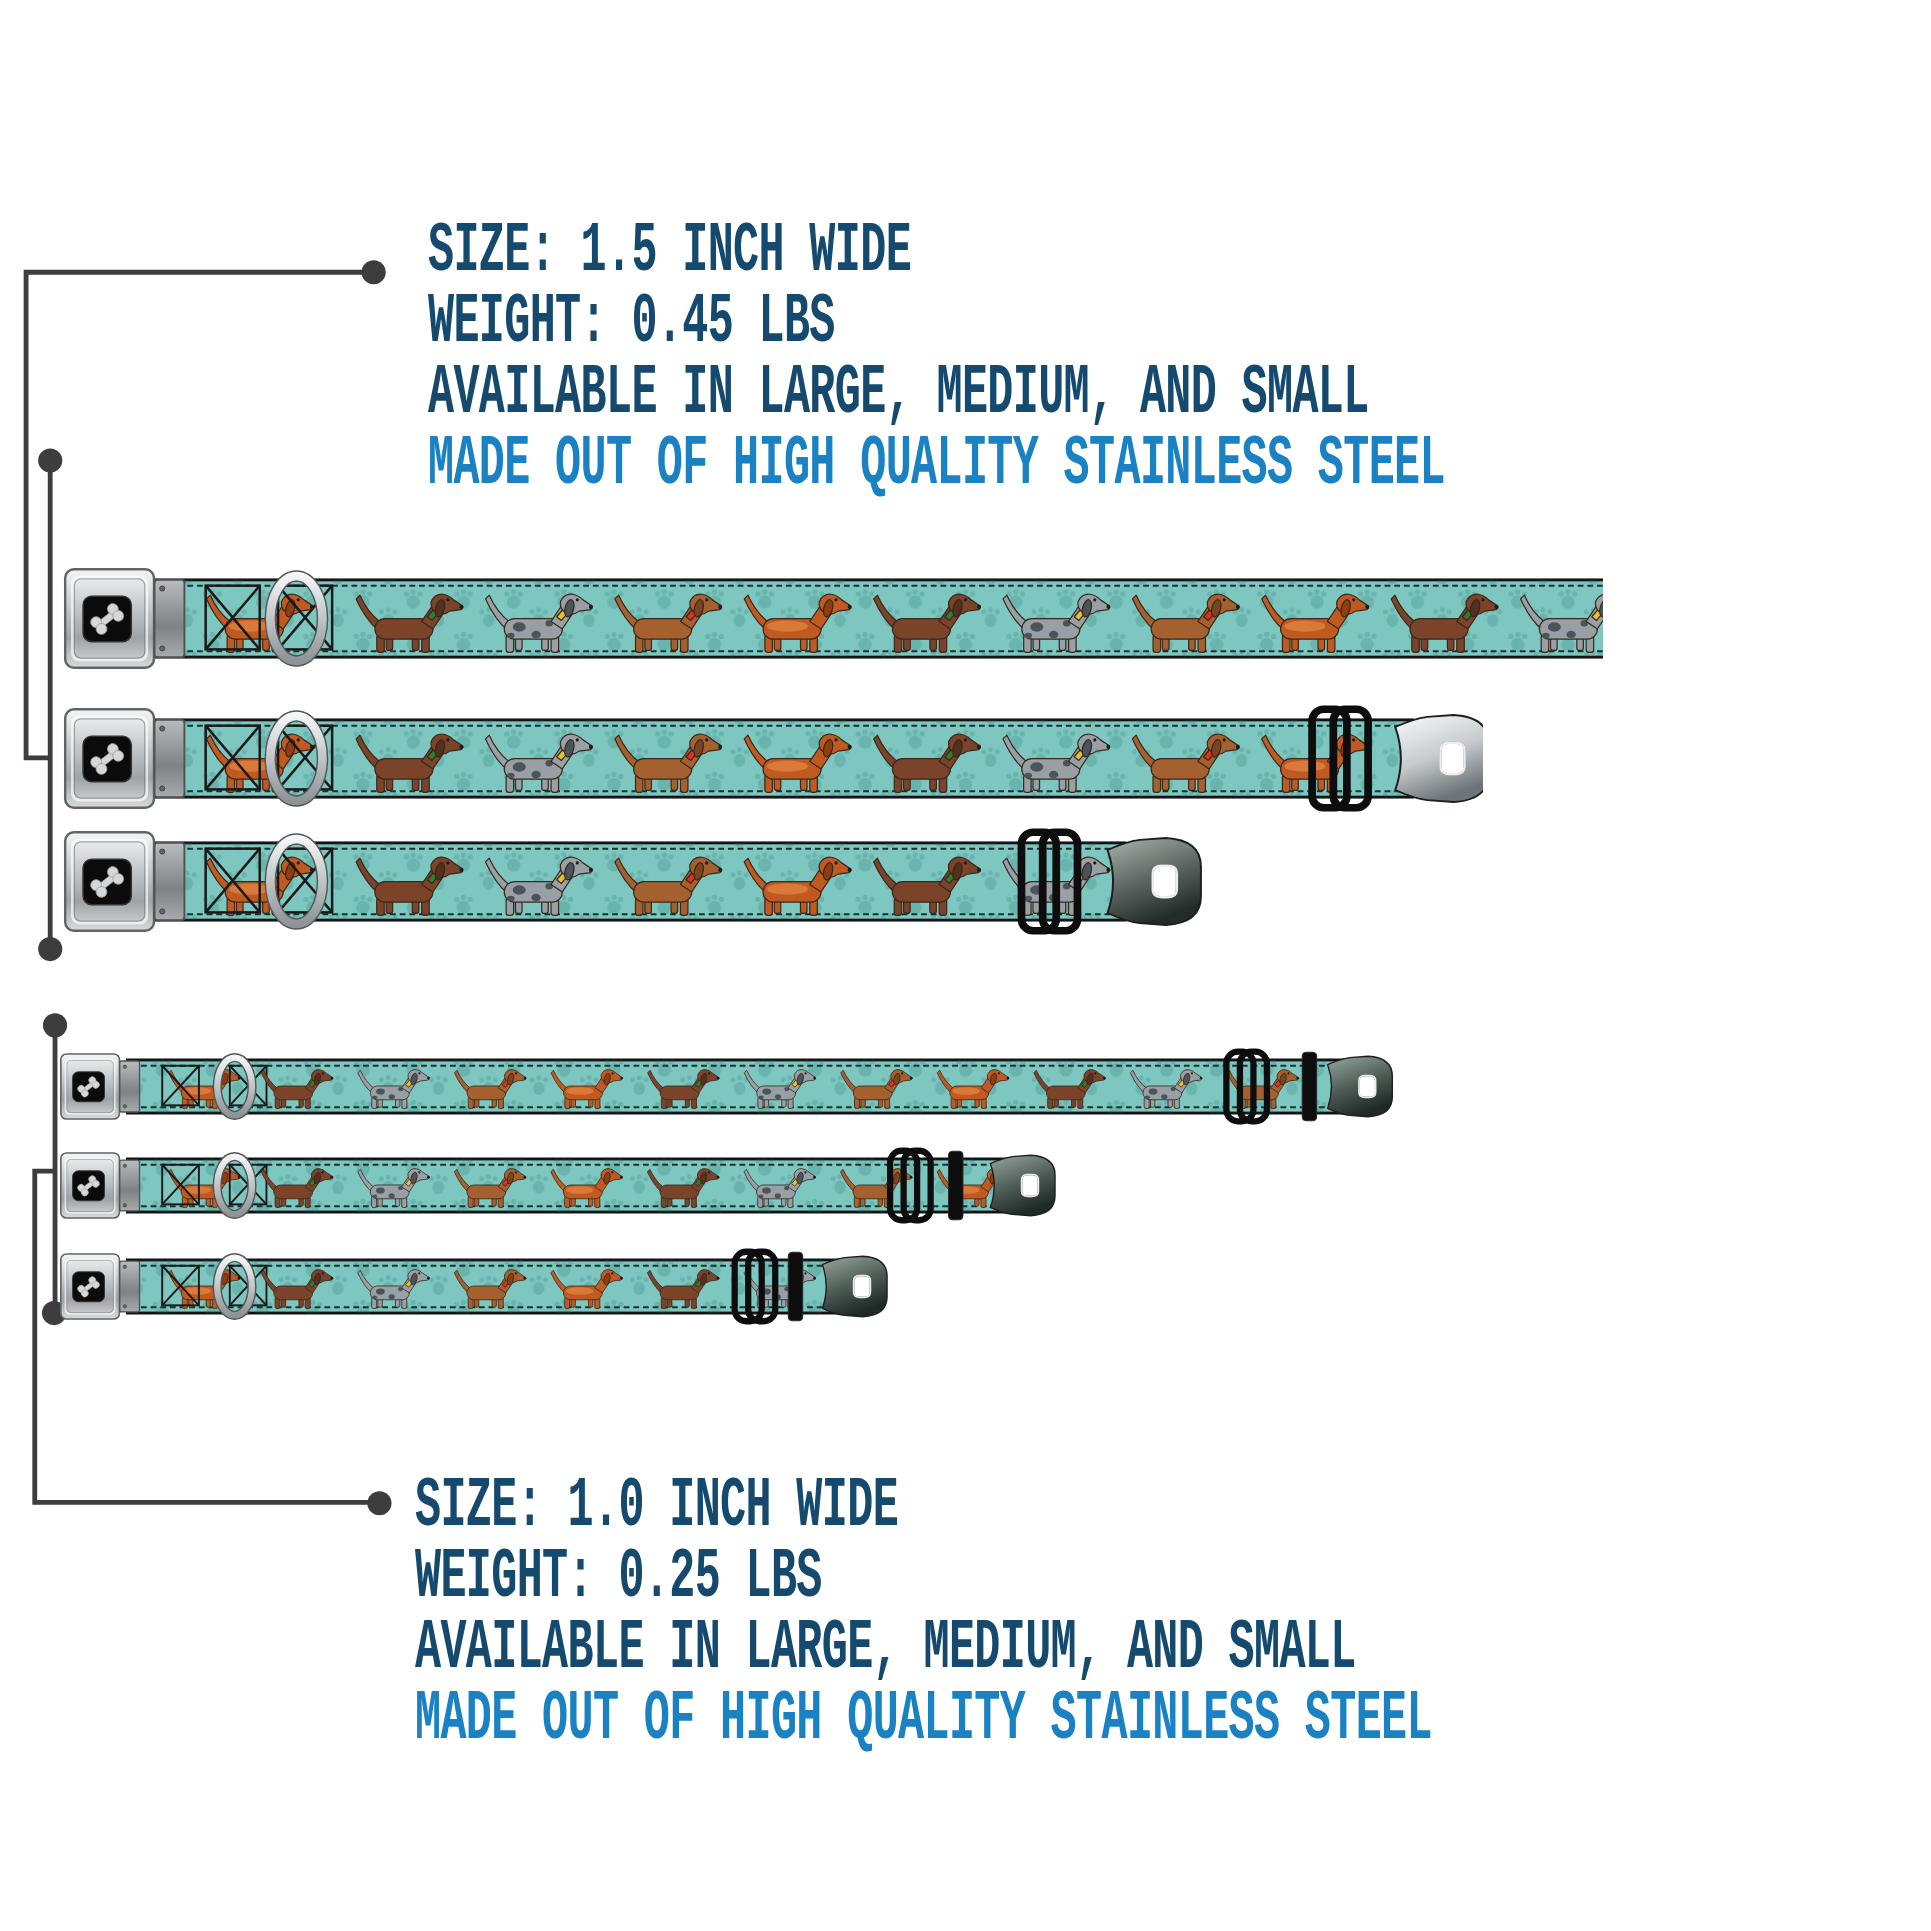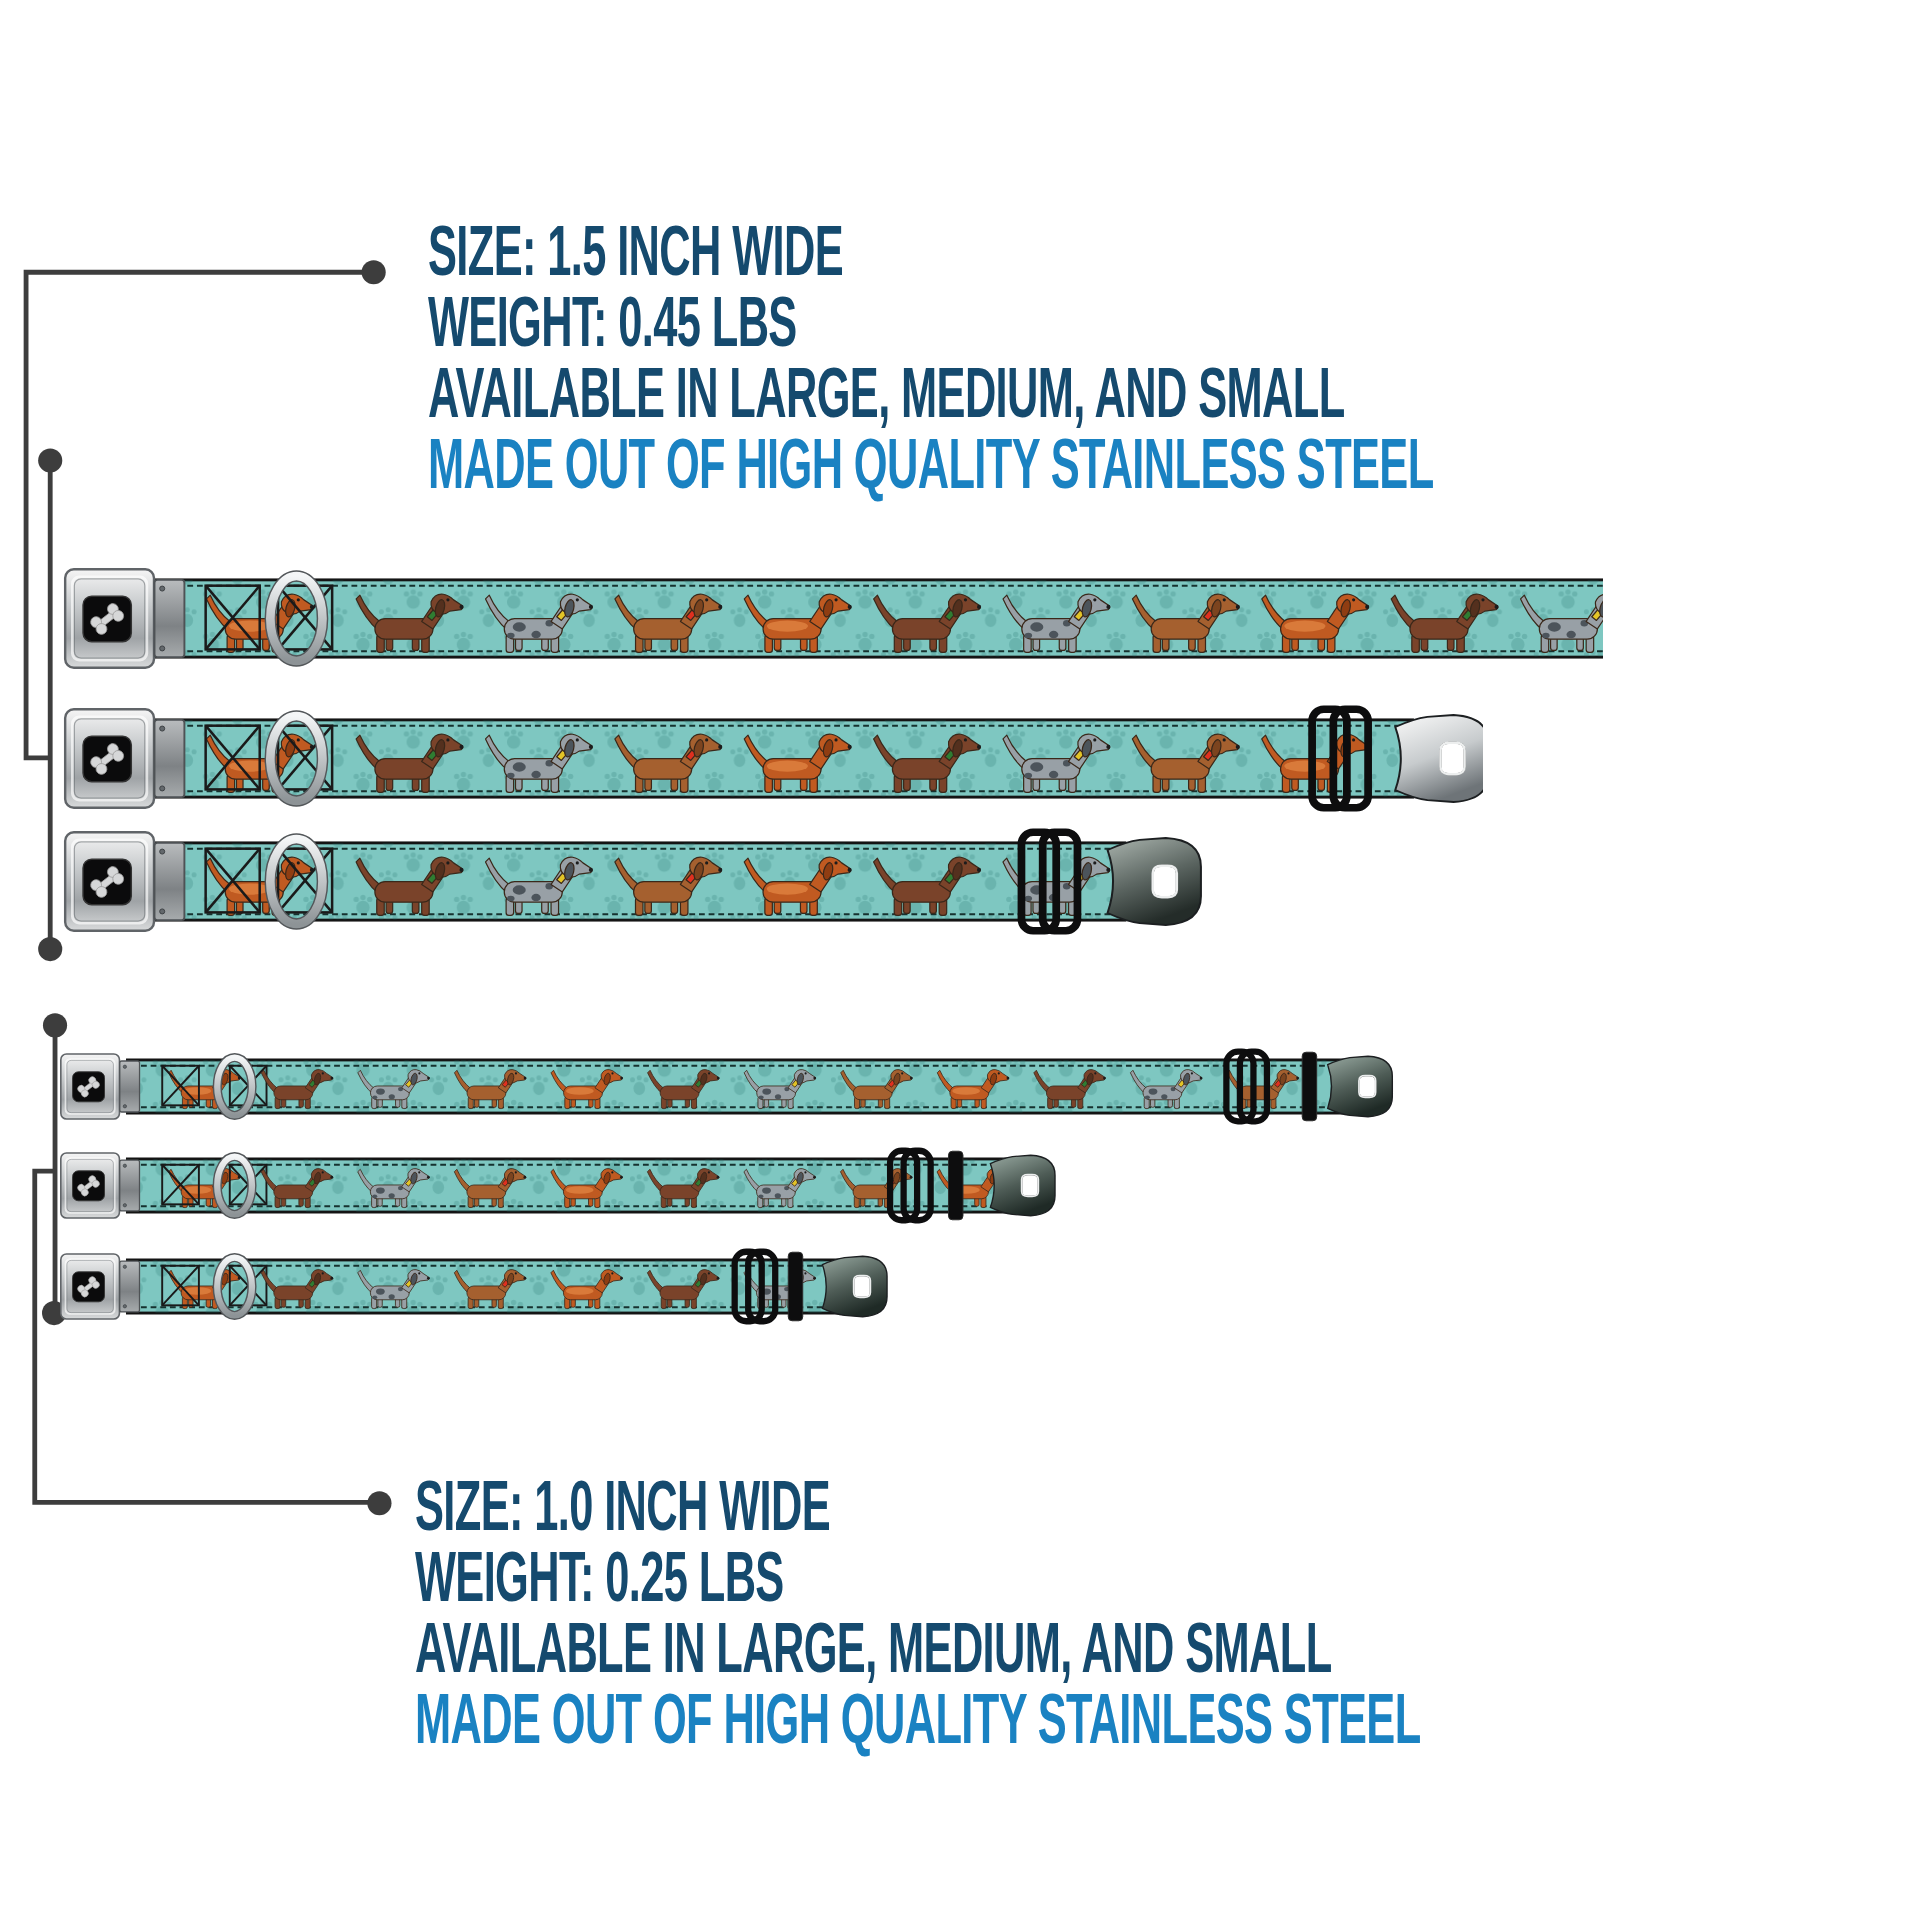--- a/index.html
+++ b/index.html
@@ -1,18 +1,18 @@
 <!DOCTYPE html>
 <html style="--text-primary: #154a6e; --text-accent: #1a82c2;"><head>
 <meta charset="utf-8">
 <style>
   html,body{margin:0;padding:0;background:#fff;}
   .canvas{
     position:relative;width:1603px;height:1931px;background:#ffffff;
-    font-family:Liberation Sans, sans-serif;overflow:hidden;
+    font-family:Liberation Mono, monospace;overflow:hidden;
   }
   .spec-block{position:absolute;}
   .spec-line{
     font-weight:700;font-size:70px;line-height:71px;white-space:nowrap;
     transform:scaleX(0.62);transform-origin:0 0;letter-spacing:-1px;
   }
   .spec-line.dark{color:var(--text-primary,#154a6e);}
   .spec-line.accent{color:var(--text-accent,#1a82c2);}
   #spec-top{left:428px;top:216px;}
   #spec-bottom{left:415px;top:1471px;}

